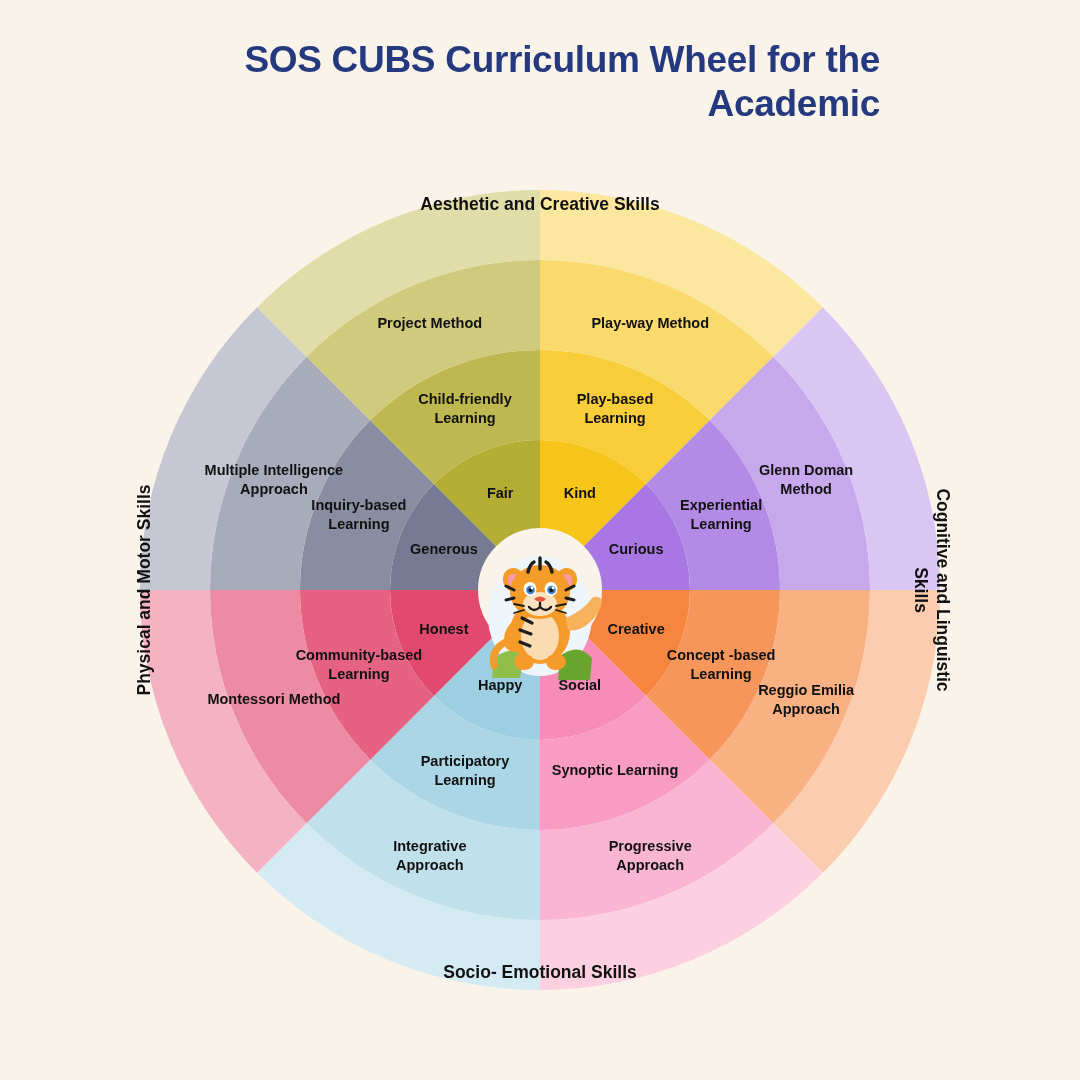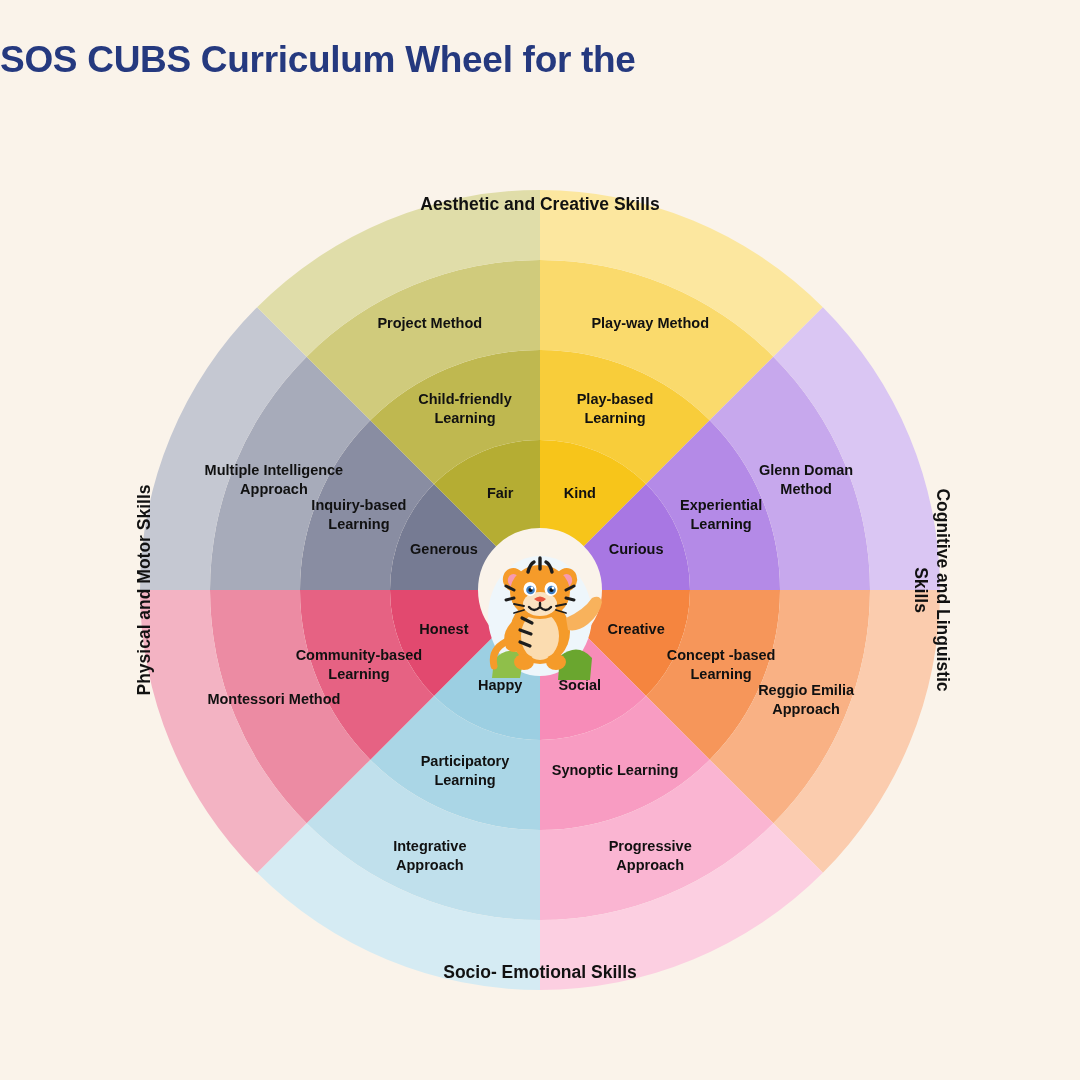--- a/index.html
+++ b/index.html
@@ -6,21 +6,21 @@
   body{
     width:1080px;height:1080px;
     background:#faf3ea;
     font-family:"Liberation Sans", sans-serif;
     overflow:hidden;
     position:relative;
   }
   #title{
     position:absolute;
     top:38px; left:0; width:880px;
-    text-align:left;
+    text-align:right;
     color:#25397f;
     font-size:37px;
     font-weight:bold;
     line-height:1.18;
     letter-spacing:-0.3px;
   }
   #wheel-wrap{
     position:absolute;
     left:0; top:140px;
     width:1080px; height:900px;
@@ -43,20 +43,21 @@
     font-size:17.5px;
     text-anchor:middle;
   }
   .mascot-oval{ fill:#eef6fb; }
 </style>
 </head>
 <body>
 
 <div id="title">
   <span>SOS CUBS Curriculum Wheel for the</span><br>
+  <span>Academic</span>
 </div>
 
 <div id="wheel-wrap">
   <svg id="wheel" width="900" height="900" viewBox="0 0 900 900">
     <g id="sectors">
         <path d="M450 300 A150 150 0 0 1 556.0660171779821 343.93398282201787 L493.84062043356596 406.15937956643404 A62 62 0 0 0 450 388 Z" fill="rgb(247,197,26)"></path>
         <path d="M450 210 A240 240 0 0 1 619.7056274847714 280.2943725152286 L556.0660171779821 343.93398282201787 A150 150 0 0 0 450 300 Z" fill="rgb(248,205,58)"></path>
         <path d="M450 120 A330 330 0 0 1 683.3452377915607 216.65476220843934 L619.7056274847714 280.2943725152286 A240 240 0 0 0 450 210 Z" fill="rgb(250,218,108)"></path>
         <path d="M450 50 A400 400 0 0 1 732.842712474619 167.15728752538104 L683.3452377915607 216.65476220843934 A330 330 0 0 0 450 120 Z" fill="rgb(252,231,159)"></path>
         <path d="M556.0660171779821 343.93398282201787 A150 150 0 0 1 600 450 L512 450 A62 62 0 0 0 493.84062043356596 406.15937956643404 Z" fill="rgb(168,119,227)"></path>

